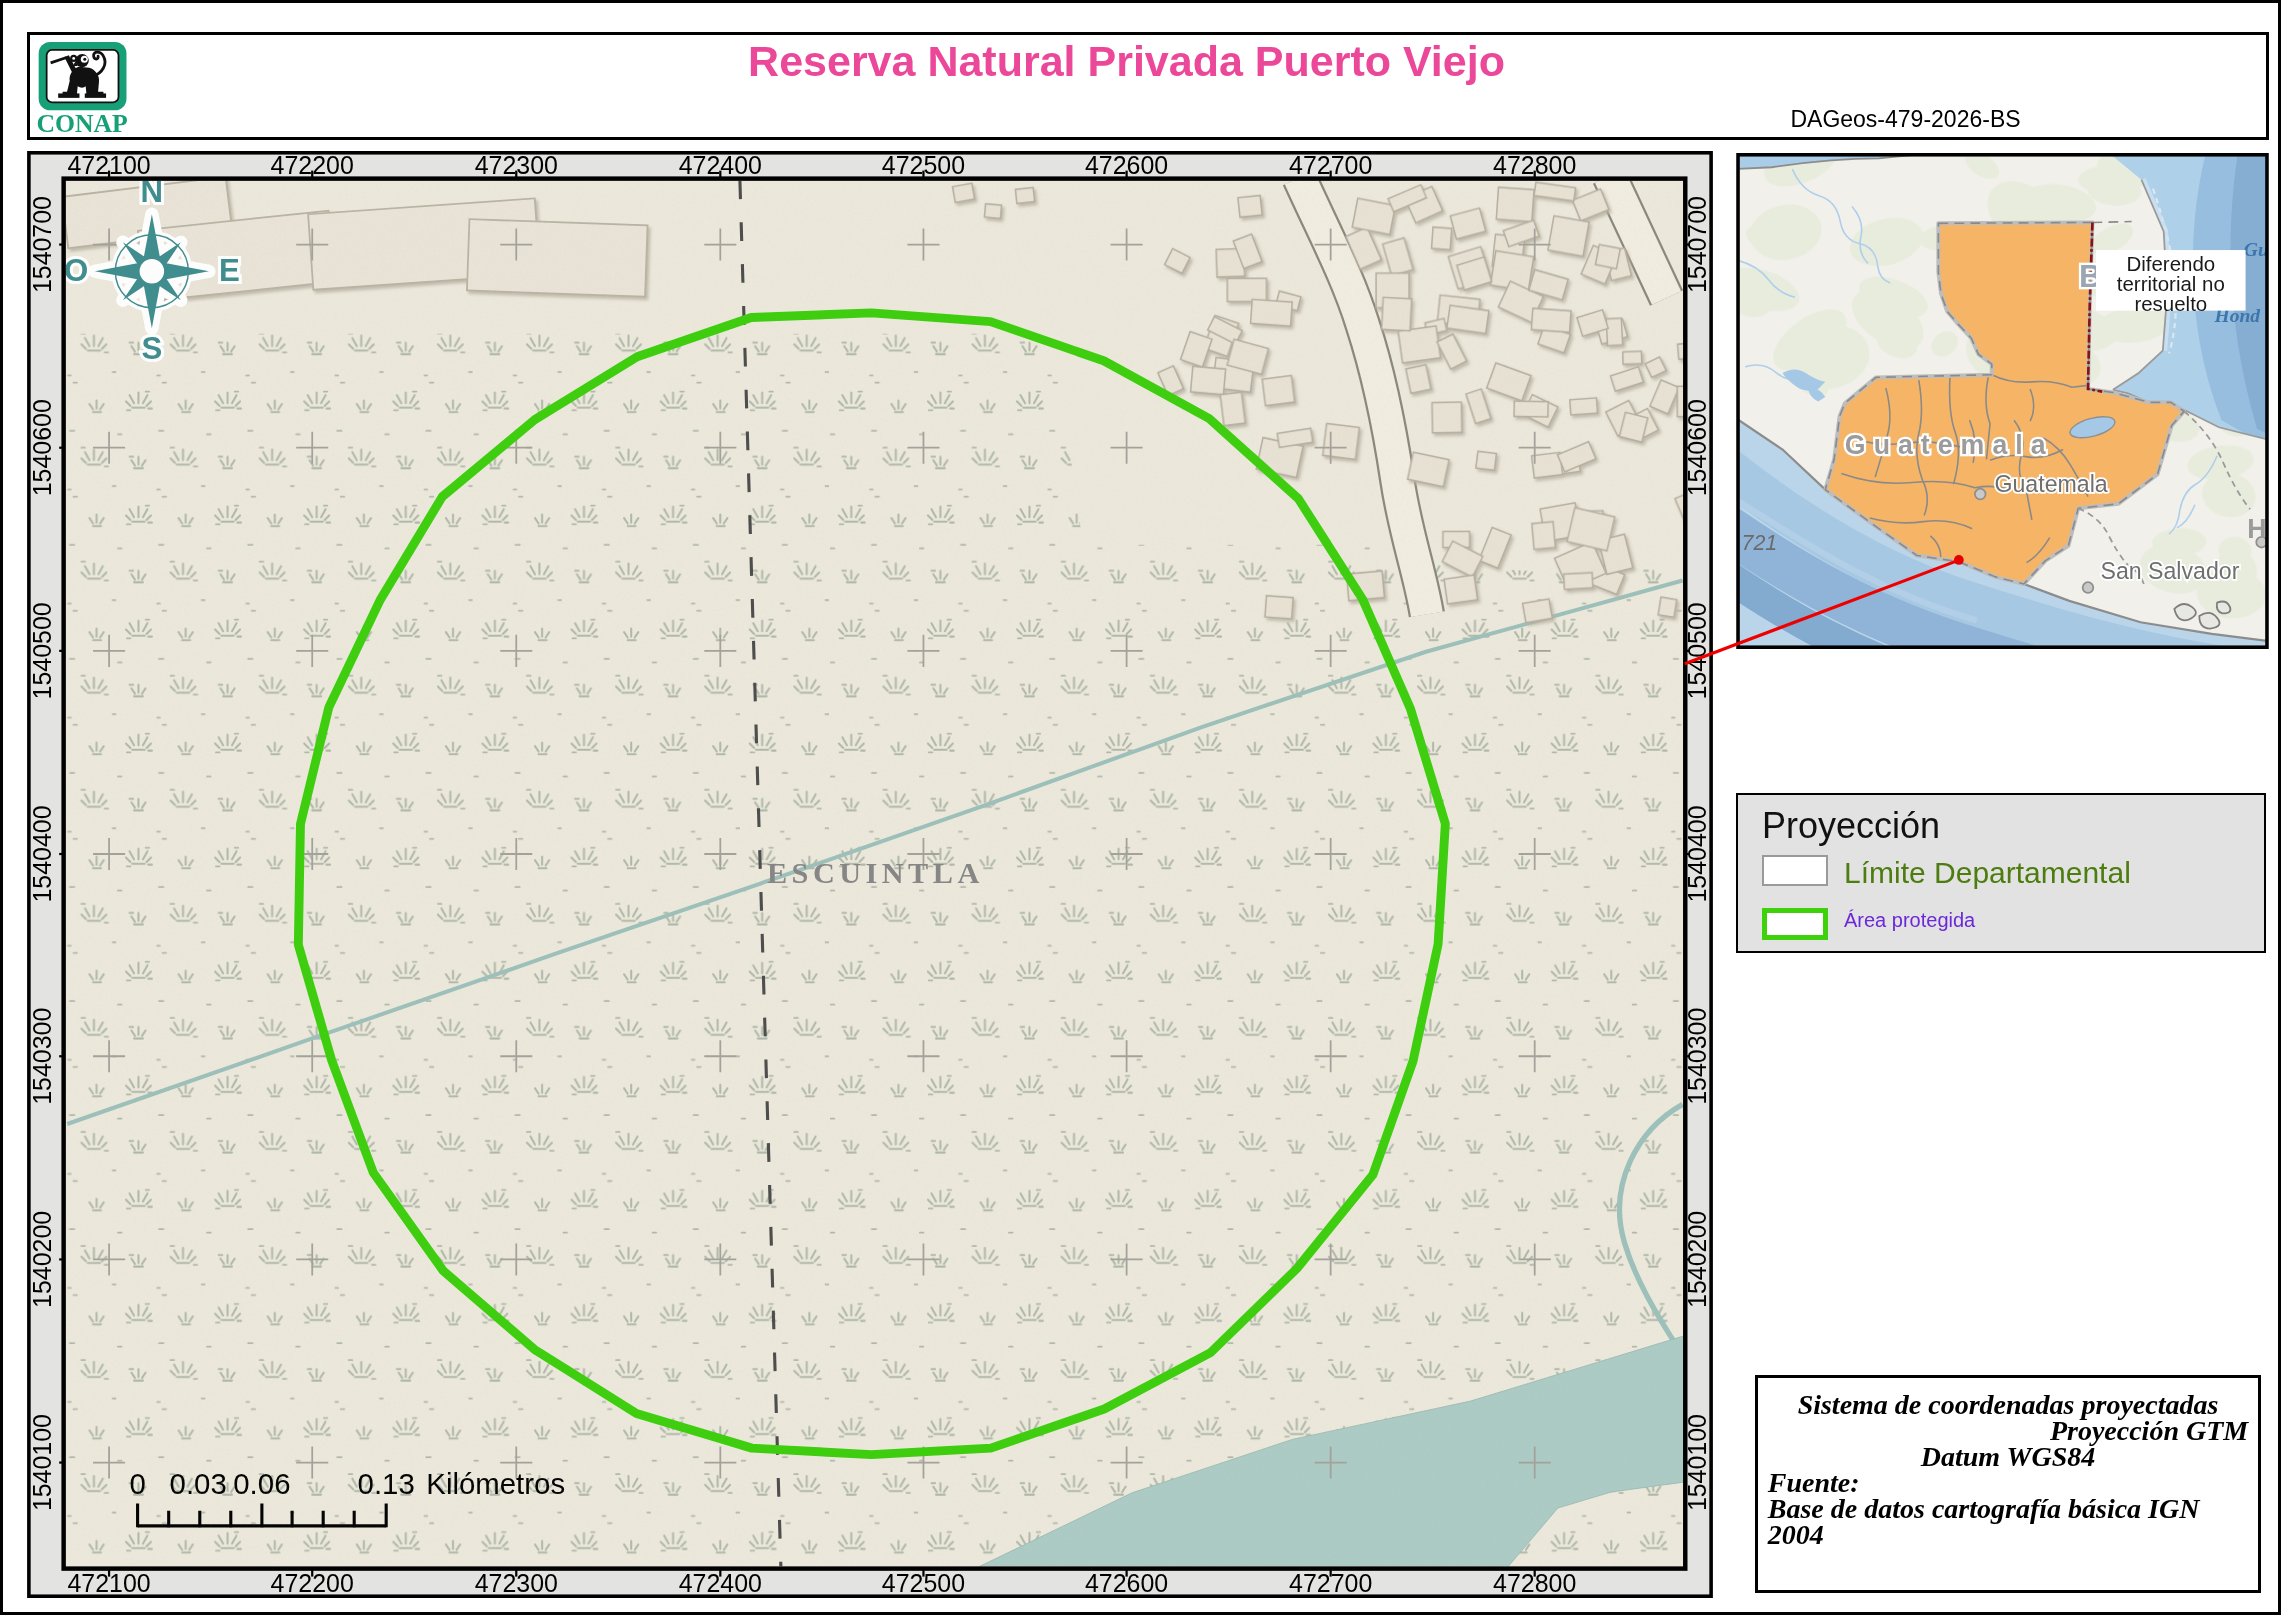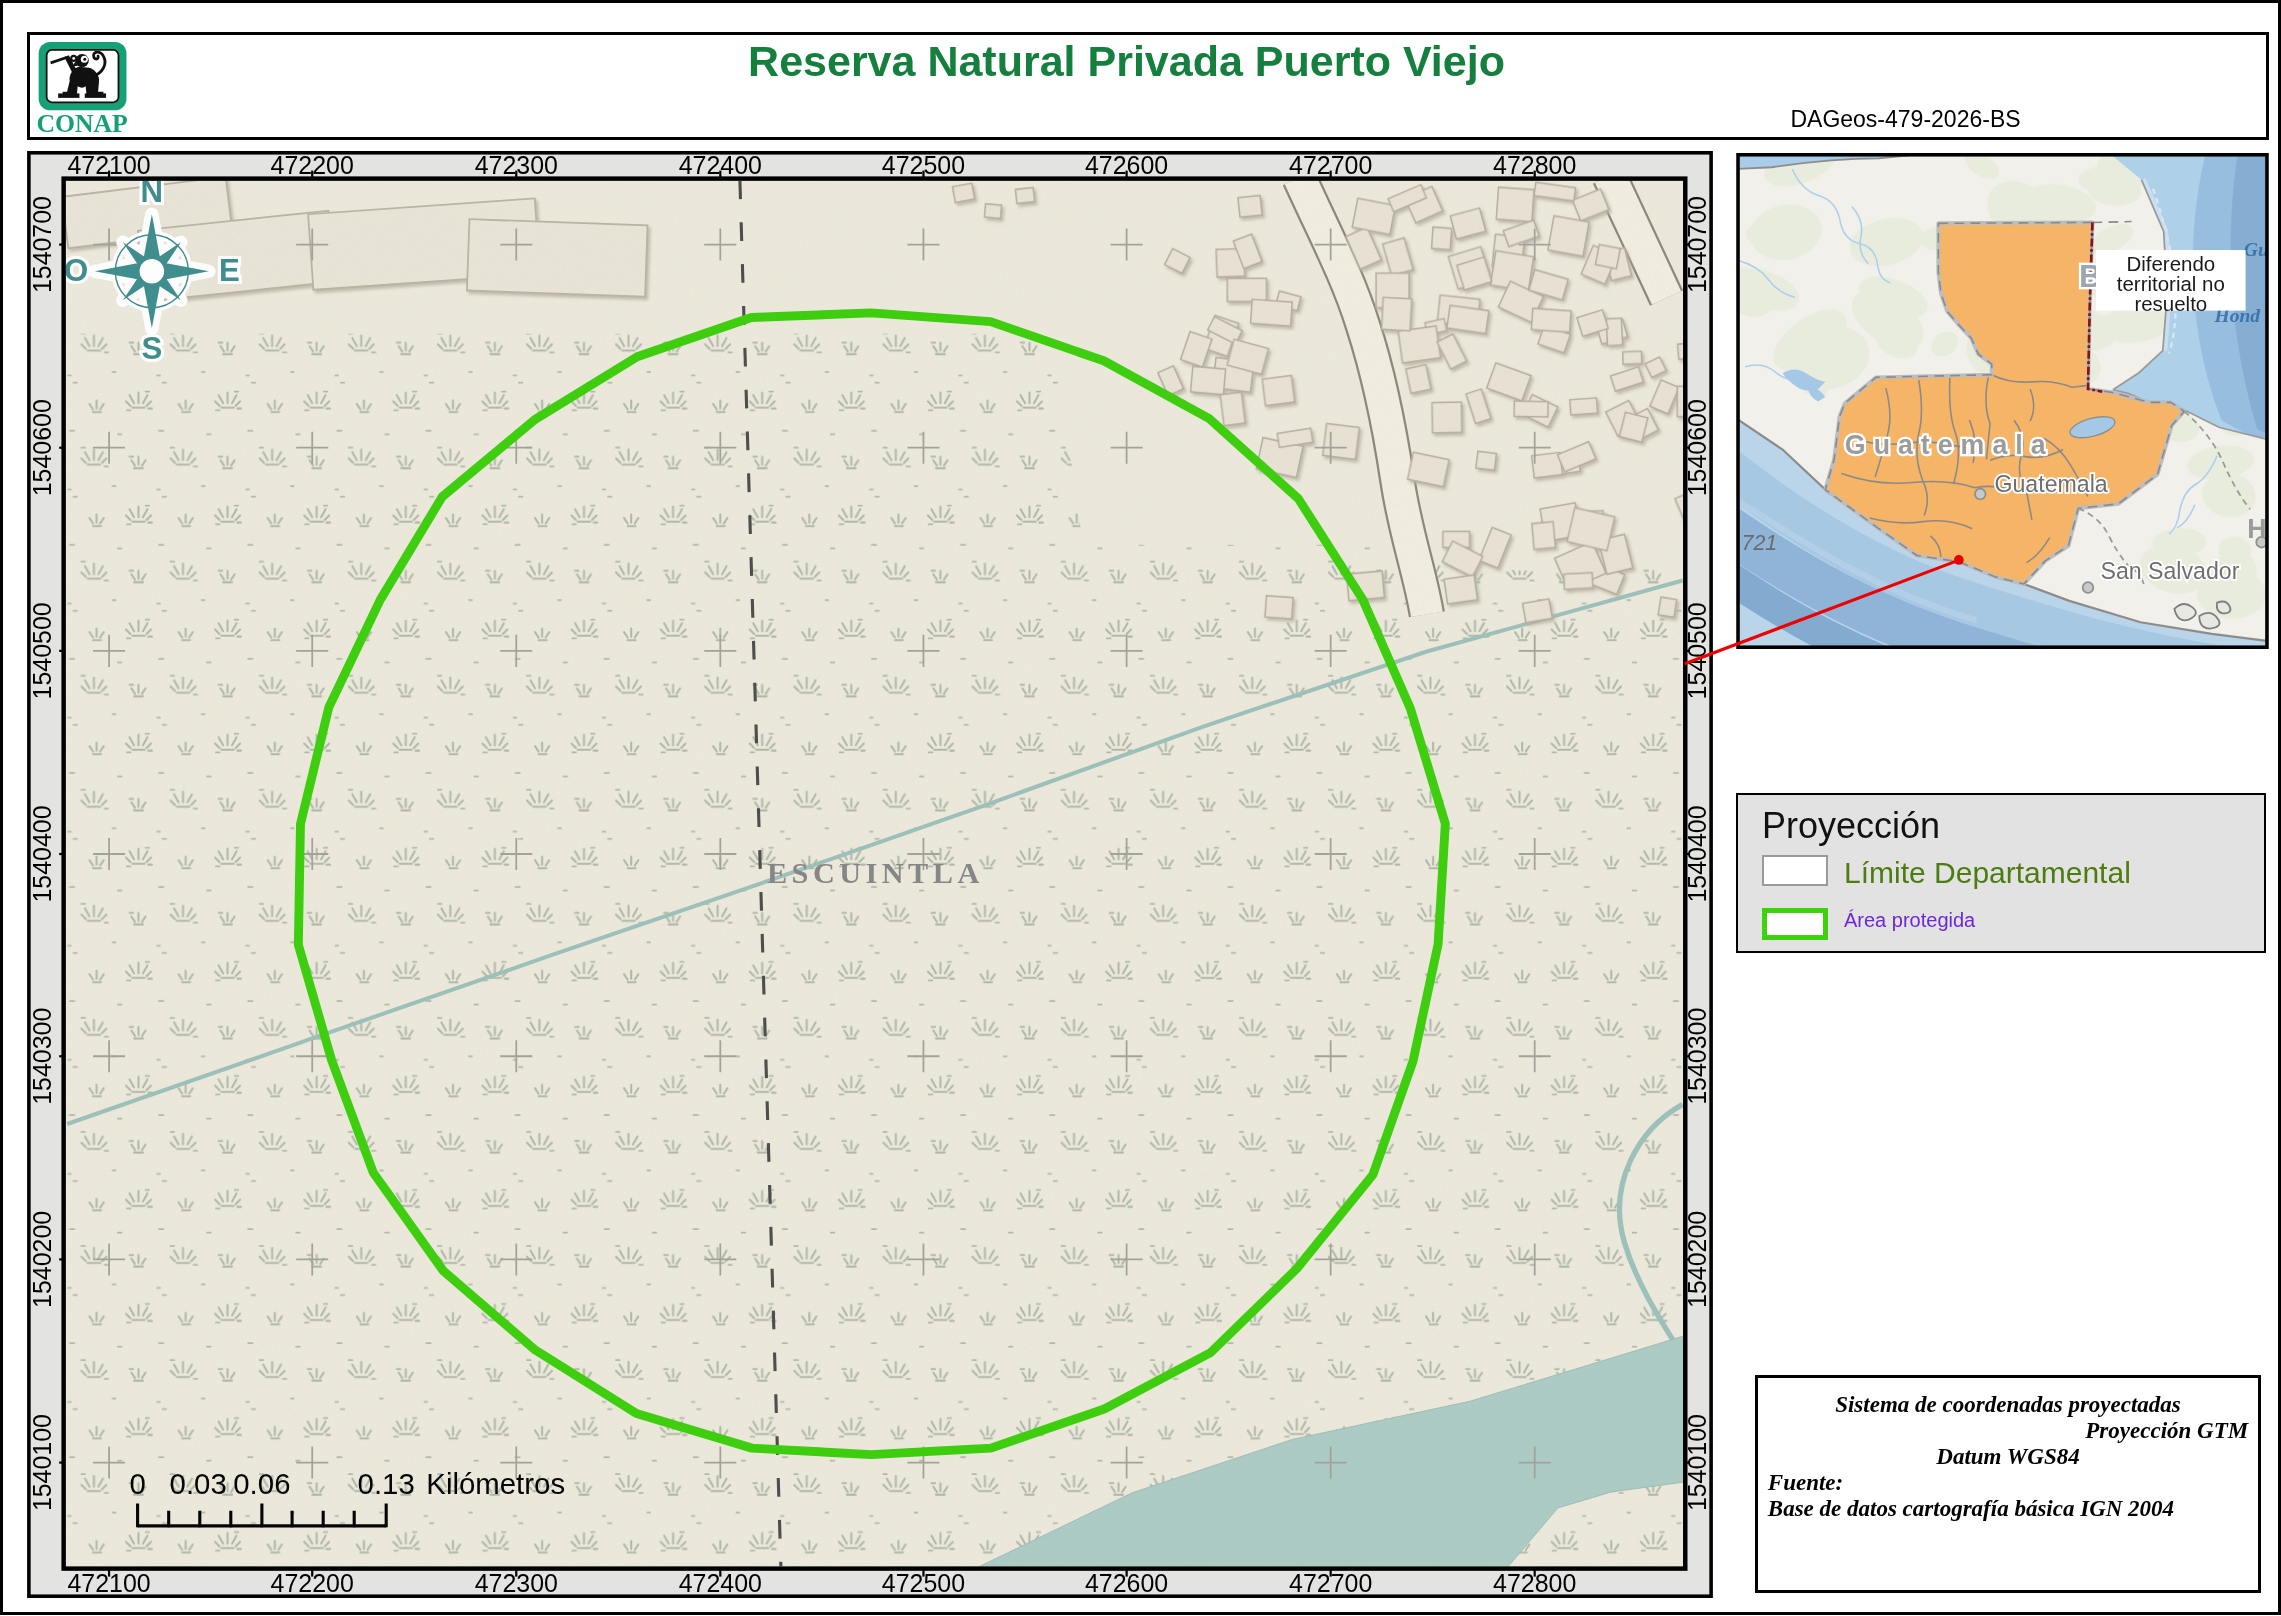--- a/index.html
+++ b/index.html
@@ -17,21 +17,21 @@
     <path d="M45,25 q-3,2 -2,5 l4,0 Z"></path>
     <circle cx="54.5" cy="22.5" r="4" fill="#fff"></circle>
     <circle cx="55" cy="22.5" r="1.7" fill="#111"></circle>
     <path d="M48,31 C41,34 37,40 38,47 L35,59 L30,59 L30,63 L46,63 L47,53 C50,55 54,55 56,53 L57,63 L76,63 L76,59 L70,59 L71,48 C72,41 67,34 60,32 Z"></path>
     <rect x="25" y="61" width="24" height="5"></rect>
     <rect x="55" y="61" width="24" height="5"></rect>
     <path d="M64,42 C75,38 81,28 76,19 C73,13 64,13 65,19 C65.5,23.5 71,23 70,19" fill="none" stroke="#111" stroke-width="3.2" stroke-linecap="round"></path>
   </g>
   <text x="52" y="104" text-anchor="middle" font-family="Liberation Serif, serif" font-weight="bold" font-size="29" fill="#17a077" letter-spacing="0">CONAP</text>
 </svg>
-<div class="abs" style="left:0px;top:37px;width:2253px;text-align:center;font-size:43px;font-weight:bold;color:#15803d">Reserva Natural Privada Puerto Viejo</div>
+<div class="abs" style="left:0px;top:37px;width:2253px;text-align:center;font-size:43px;font-weight:bold;color:#ec4899">Reserva Natural Privada Puerto Viejo</div>
 <div class="abs" style="left:1549px;top:106px;width:713px;text-align:center;font-size:23px;color:#000">DAGeos-479-2026-BS</div>
 <svg style="position:absolute;left:27px;top:151px" width="1686" height="1447" viewBox="0 0 1892 1624" font-family="Liberation Sans, sans-serif">
   <defs>
 
 <pattern id="veg" x="0" y="0" width="100" height="128" patternUnits="userSpaceOnUse">
  <g stroke="#b1b9aa" stroke-width="2.3" fill="none" stroke-linecap="round">
   <g transform="translate(25,26)">
    <path d="M0,1 L0,-11 M-5,1 L-10,-8 M5,1 L10,-8 M-9,4 L-14,-1 M9,4 L14,-1 M-7,6 L7,6 M11,7 L15,7"></path>
    <path d="M-13,9 l4,0 M8,-12 l4,0" stroke-width="2"></path>
   </g>
@@ -470,21 +470,21 @@
     <circle cx="250" cy="457" r="5.5" fill="#e60000"></circle>
   </g>
   <rect x="2" y="2" width="594" height="553" fill="none" stroke="#000" stroke-width="4"></rect>
 </svg>
 <div class="abs" style="left:1736px;top:793px;width:530px;height:160px;background:#e2e2e2;border:2.7px solid #000;box-sizing:border-box"></div>
 <div class="abs" style="left:1762px;top:805px;font-size:36px;color:#111">Proyección</div>
 <div class="abs" style="left:1762px;top:855px;width:66px;height:31px;background:#fff;border:2.7px solid #9a9a9a;box-sizing:border-box"></div>
 <div class="abs" style="left:1844px;top:856px;font-size:30px;color:#4d7c0f">Límite Departamental</div>
 <div class="abs" style="left:1762px;top:908px;width:66px;height:32px;background:#fff;border:5.3px solid #3ed20c;box-sizing:border-box"></div>
 <div class="abs" style="left:1844px;top:909px;font-size:20px;color:#6d28d9">Área protegida</div>
-<div class="abs" style="left:1755px;top:1375px;width:506px;height:218px;border:3.1px solid #000;box-sizing:border-box;background:#fff;font-family:'Liberation Serif',serif;font-weight:bold;font-style:italic;font-size:23px;line-height:26px;color:#000;padding:14.3px 9.8px 0 9.8px">
+<div class="abs" style="left:1755px;top:1375px;width:506px;height:218px;border:3.1px solid #000;box-sizing:border-box;background:#fff;font-family:'Liberation Serif',serif;font-weight:bold;font-style:italic;font-size:28px;line-height:26px;color:#000;padding:14.3px 9.8px 0 9.8px">
  <div style="text-align:center">Sistema de coordenadas proyectadas</div>
  <div style="text-align:right">Proyección GTM</div>
  <div style="text-align:center">Datum WGS84</div>
  <div>Fuente:</div>
  <div>Base de datos cartografía básica IGN 2004</div>
 </div>
 <svg class="abs" style="left:0;top:0;pointer-events:none" width="2281" height="1616" viewBox="0 0 2560 1814">
   <line x1="2198" y1="629" x2="1891" y2="745" stroke="#ee0000" stroke-width="3.5"></line>
 </svg>
 

